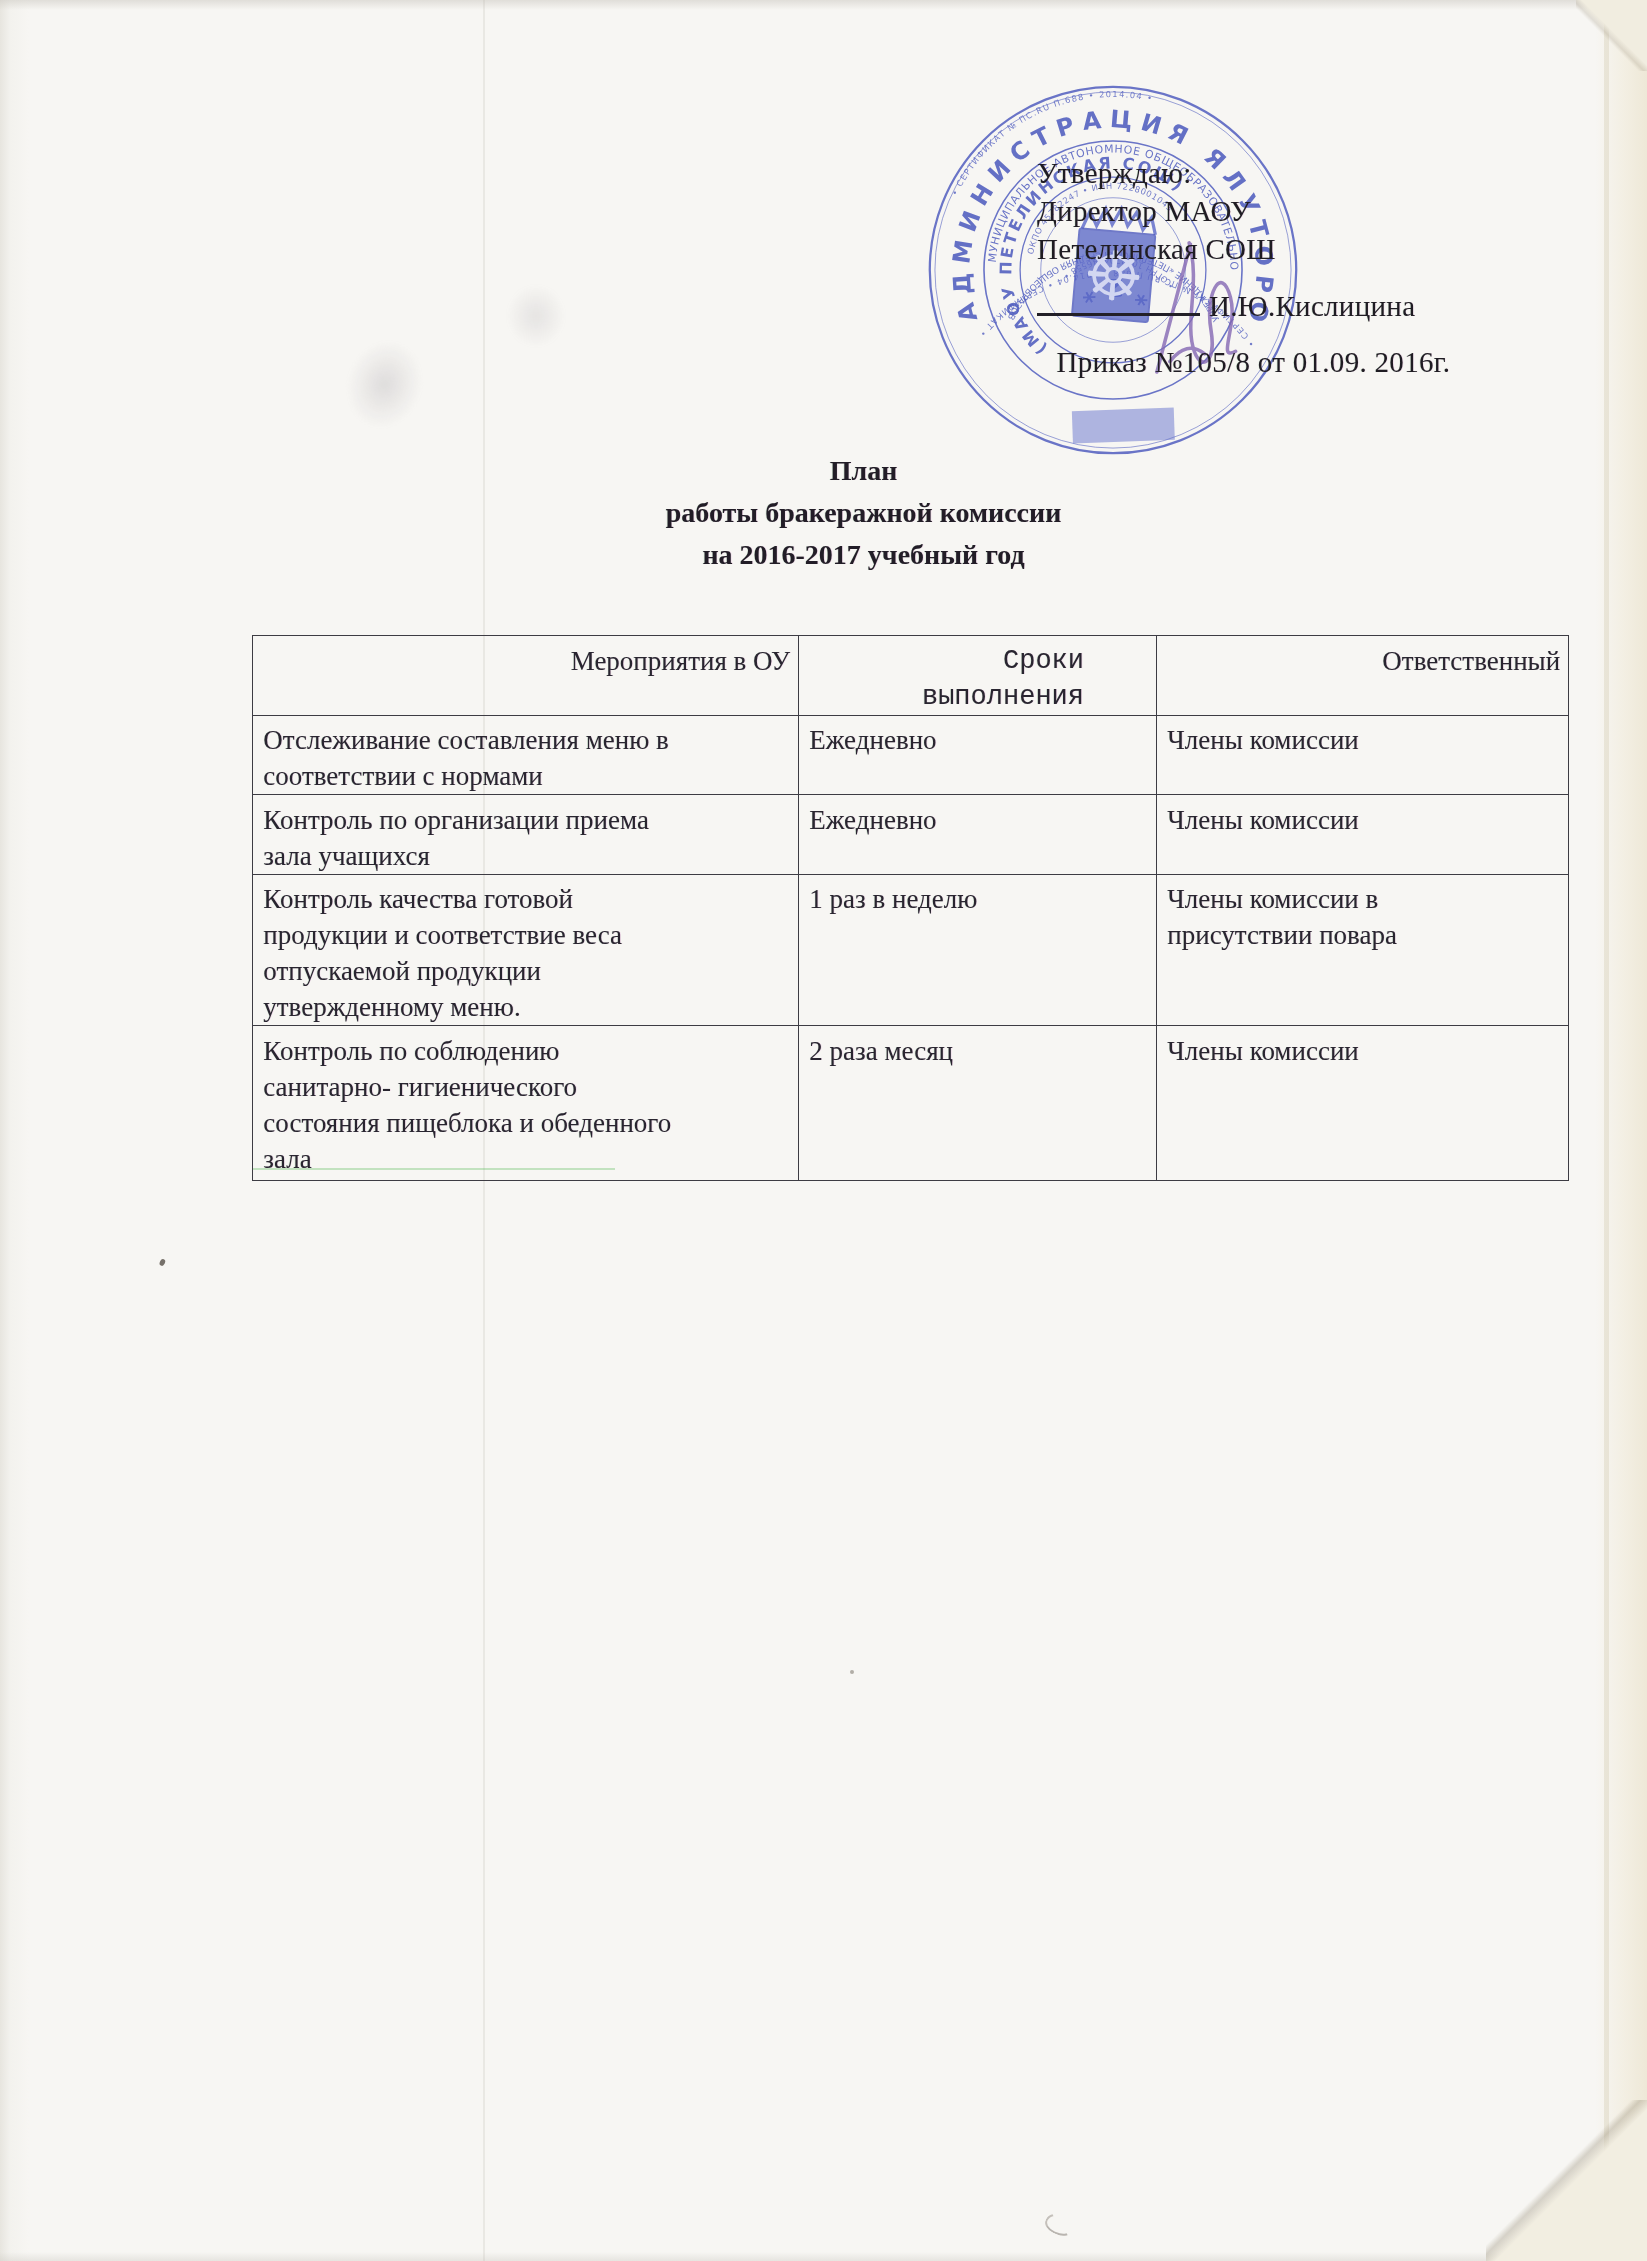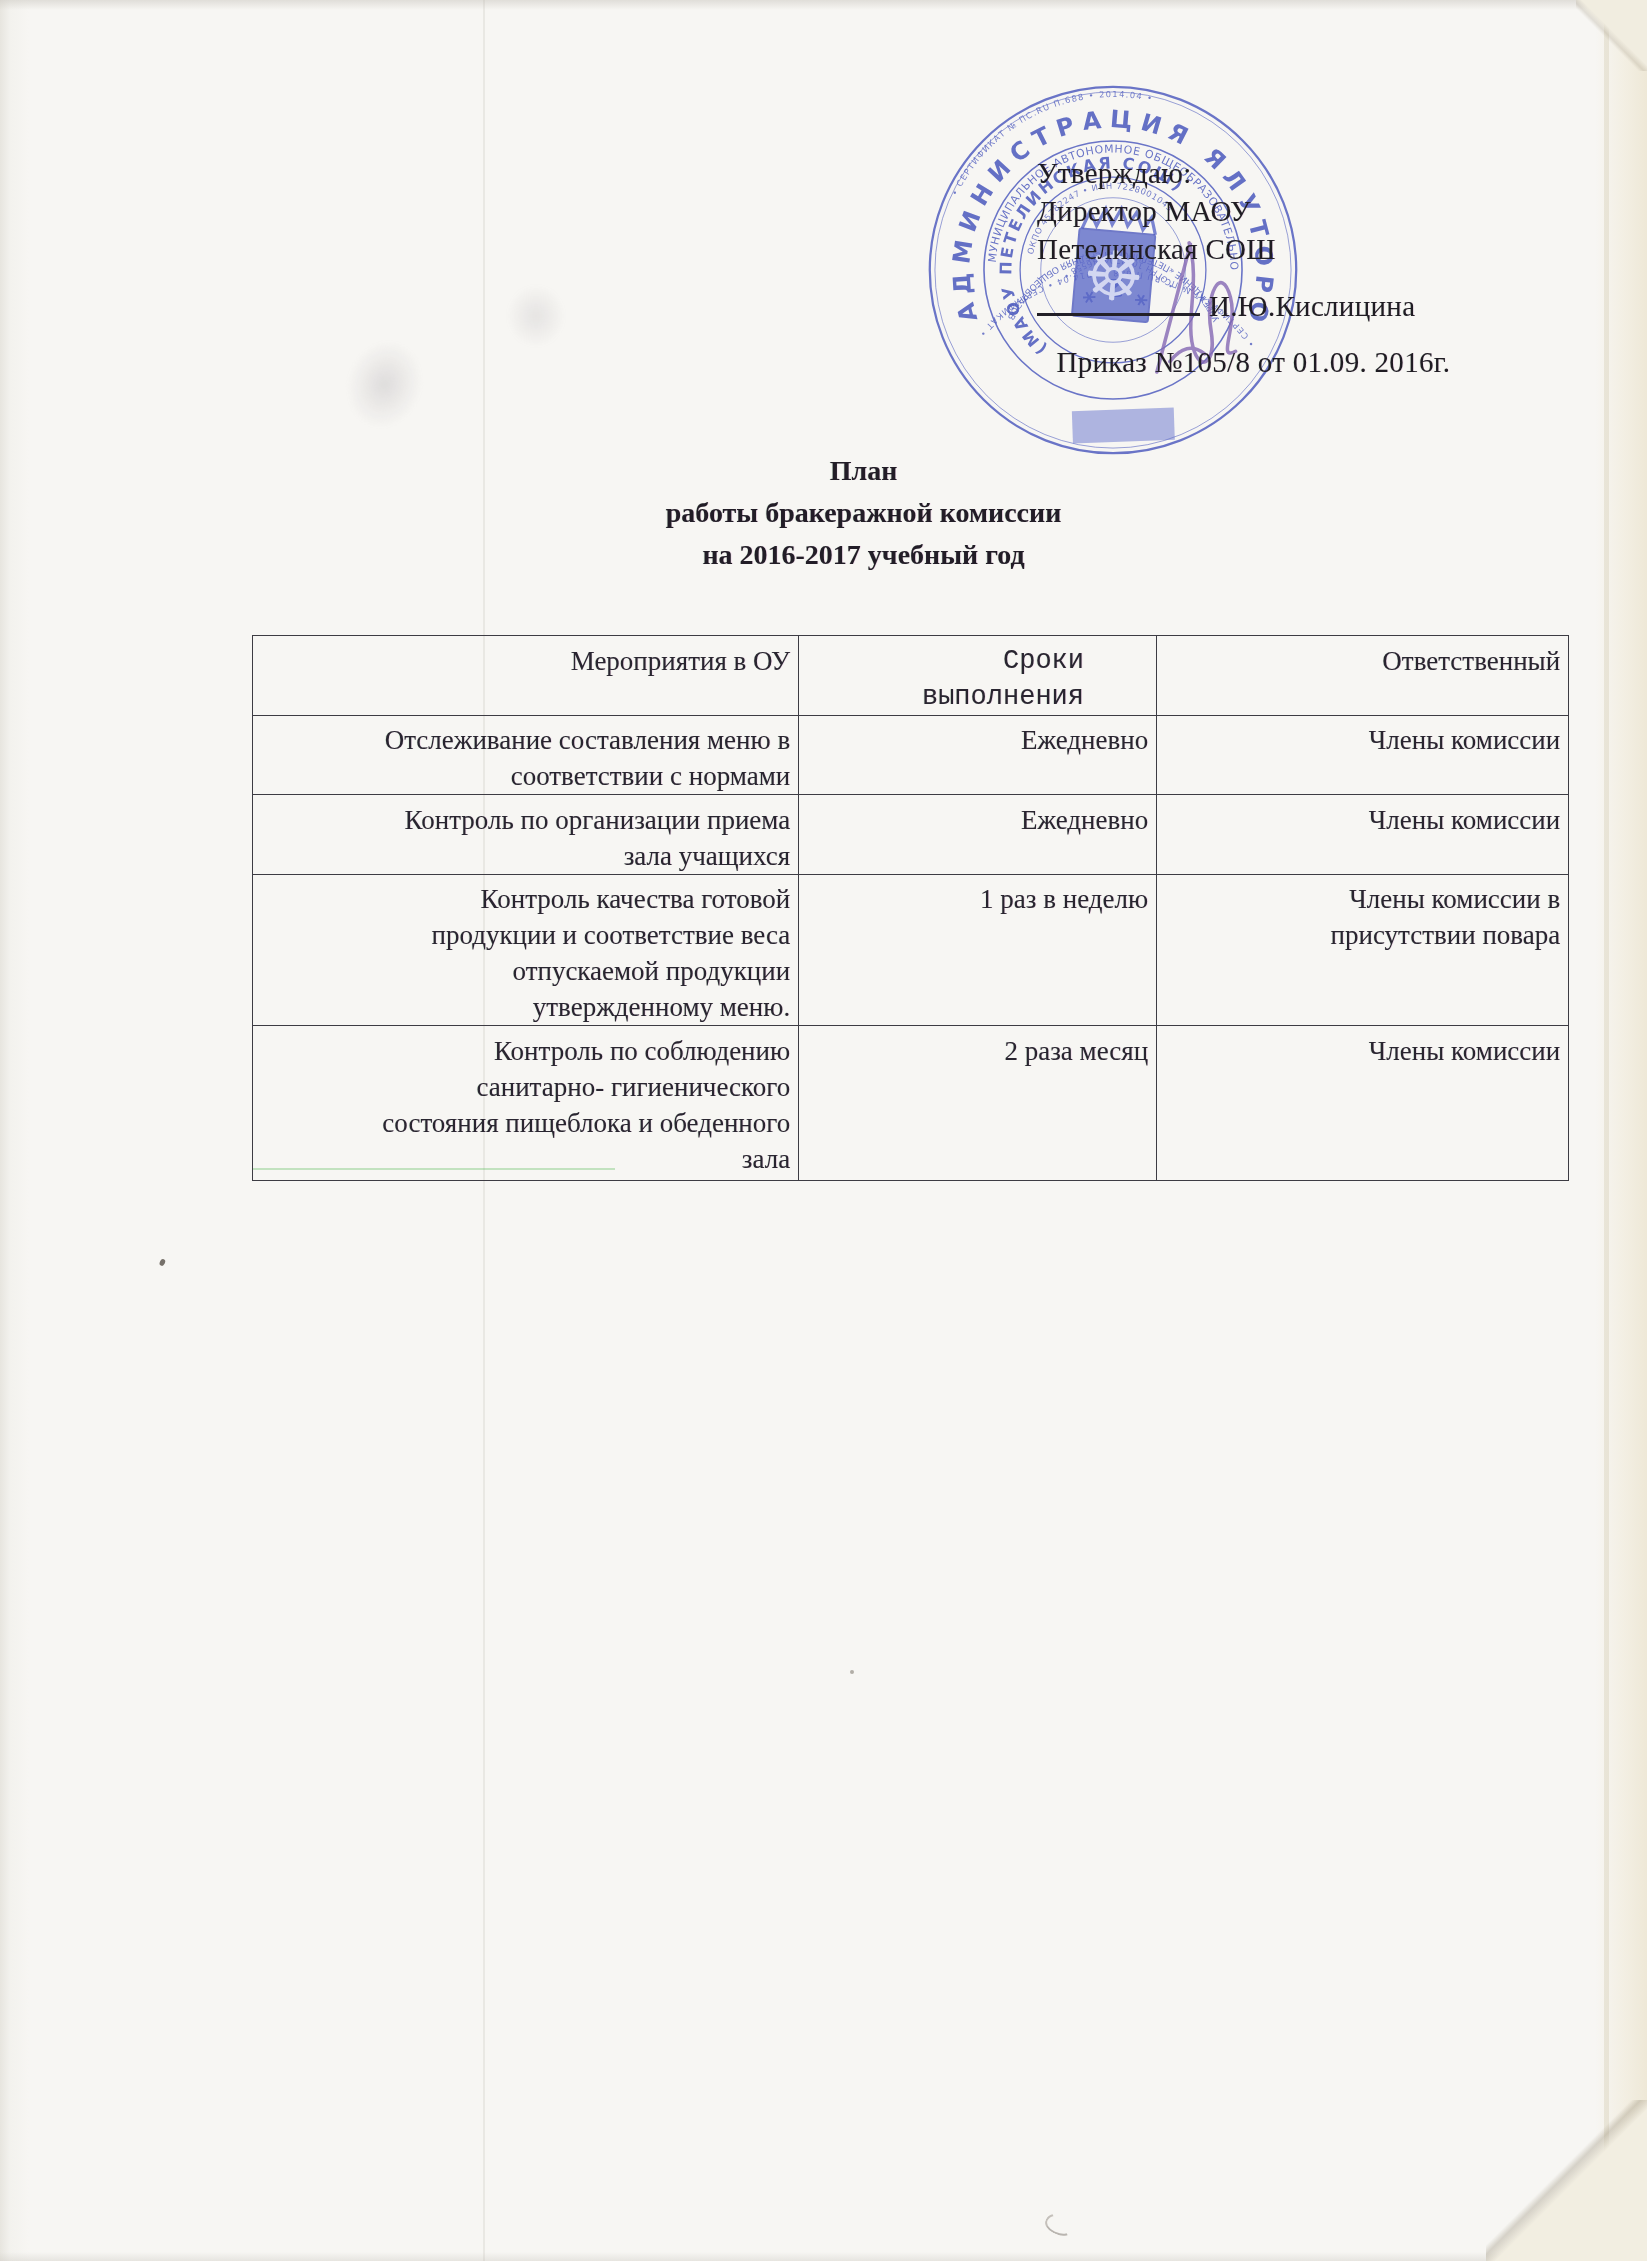--- a/index.html
+++ b/index.html
@@ -53,21 +53,21 @@
   
   .title{position:absolute;left:0;top:450px;width:1647px;text-align:center;transform:translateX(40px);
     font-weight:bold;font-size:28px;line-height:42px;color:#221d27;white-space:pre-line;
     text-shadow:0.6px 0 rgba(190,50,170,.16),-0.6px 0 rgba(50,170,70,.16);z-index:4;}
 
   
   .doc-table{position:absolute;left:252px;top:635px;width:1316px;border-collapse:collapse;table-layout:fixed;
     font-size:27px;line-height:36px;color:#292530;z-index:4;}
   .doc-table td,.doc-table th{border:1.9px solid #3d3c43;vertical-align:top;padding:6.5px 7.8px 0 10.3px;
     white-space:pre-line;font-weight:normal;overflow:hidden;
-    text-shadow:0.6px 0 rgba(185,45,165,.15),-0.6px 0 rgba(45,165,65,.15);text-align:right;}
+    text-shadow:0.6px 0 rgba(185,45,165,.15),-0.6px 0 rgba(45,165,65,.15);}
   .doc-table th{text-align:right;padding-left:7.8px;}
   .hdr-narrow{max-width:213px;margin:0 auto;font-family:Liberation Mono, monospace;}
 </style>
 </head>
 <body>
 
 <div class="page">
 
   <div class="edge-top"></div>
   <div class="edge-bottom"></div>

